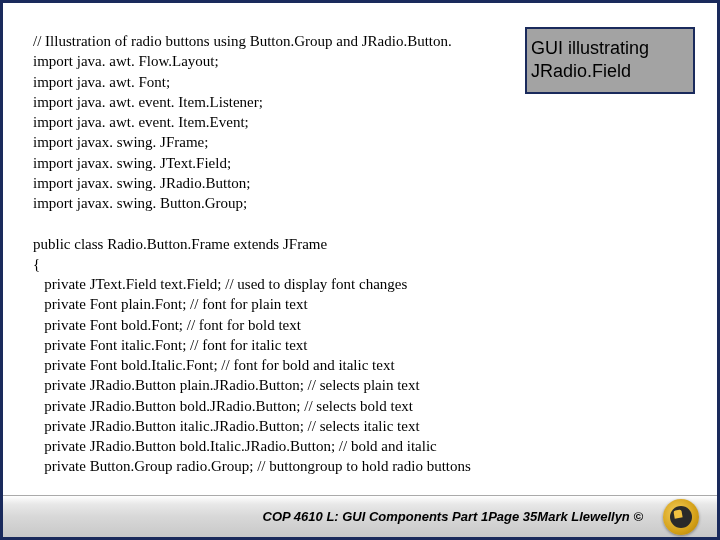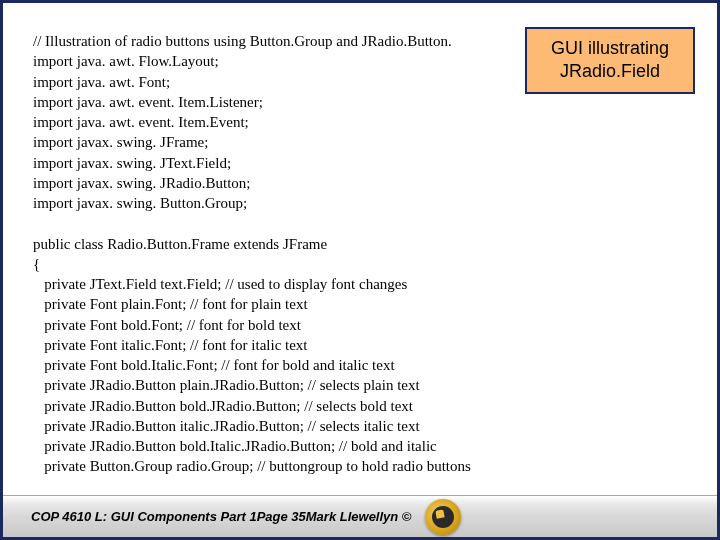--- a/index.html
+++ b/index.html
@@ -16,23 +16,23 @@
     height: 540px;
     border: 3px solid #1a2a5c;
     position: relative;
     background: #fff;
   }
   .callout {
     position: absolute;
     top: 24px;
     right: 22px;
     width: 170px;
-    background: #fdba74;
+    background: #a3a3a3;
     border: 2px solid #1a2a5c;
-    text-align: center;
+    text-align: left;
     font-family: Arial, sans-serif;
     font-size: 18px;
     padding: 8px 4px;
     line-height: 1.3;
   }
   .code {
     position: absolute;
     top: 28px;
     left: 30px;
     font-size: 15px;
@@ -43,30 +43,30 @@
   .footer-bar {
     position: absolute;
     bottom: 0;
     left: 0;
     right: 0;
     height: 42px;
     background: linear-gradient(to bottom, #ffffff 0%, #e8e8e8 20%, #d8d8d8 50%, #c8c8c8 100%);
     border-top: 1px solid #aaa;
     display: flex;
     align-items: center;
-    justify-content: flex-start;
+    justify-content: flex-end;
     padding: 0 18px 0 28px;
     font-family: Arial, sans-serif;
     font-weight: bold;
     font-style: italic;
     font-size: 13px;
   }
   .footer-left { flex: 0 0 auto; }
   .footer-center { flex: 0 0 auto; }
-  .footer-right { flex: 0 0 auto; display: flex; align-items: center; gap: 14px; }
+  .footer-right { flex: 0 0 auto; display: flex; align-items: center; gap: 20px; }
   .logo {
     width: 36px;
     height: 36px;
     border-radius: 50%;
     background: radial-gradient(circle at 40% 40%, #f5d060 0%, #d4a017 60%, #a87b0a 100%);
     display: flex;
     align-items: center;
     justify-content: center;
     box-shadow: 0 1px 3px rgba(0,0,0,0.4);
   }

